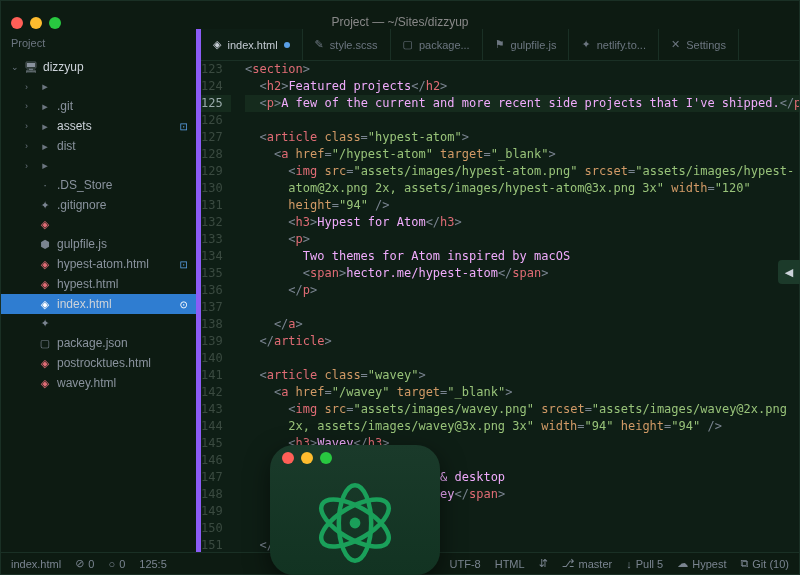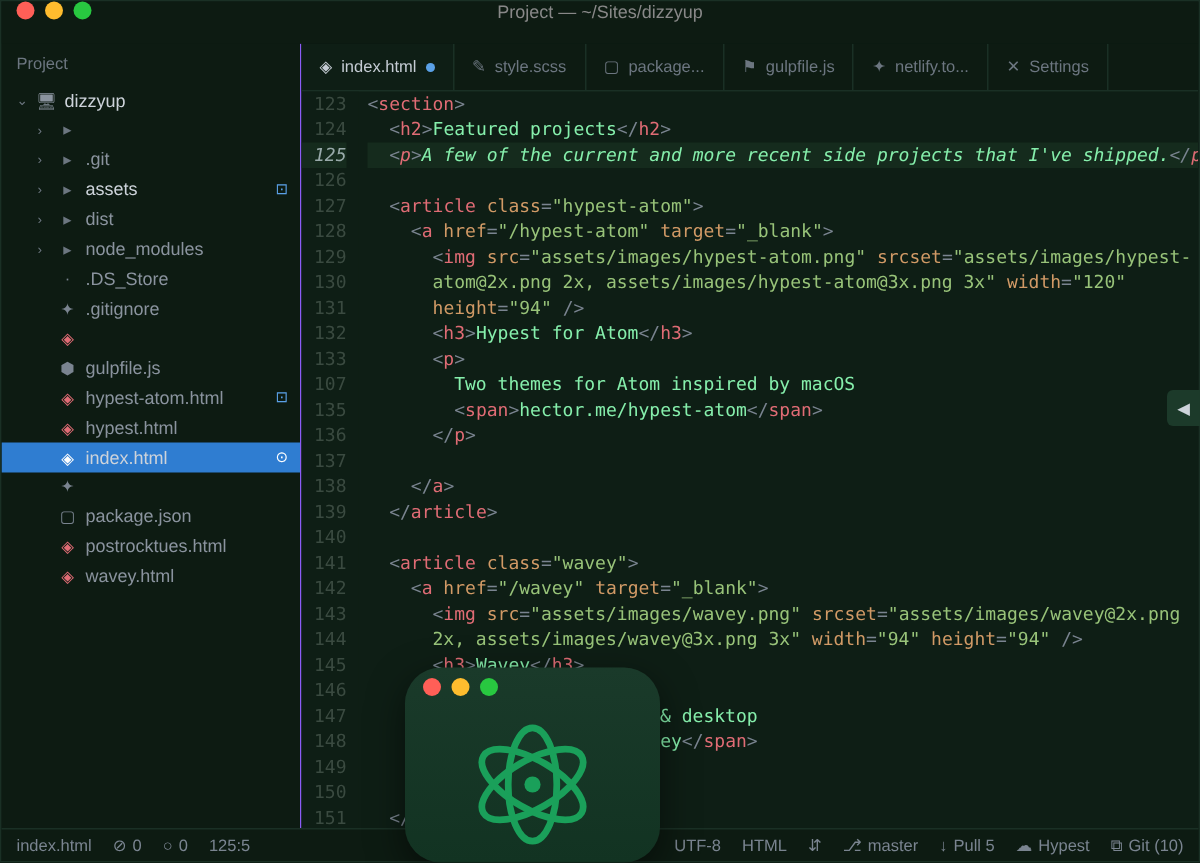--- a/index.html
+++ b/index.html
@@ -17,36 +17,36 @@
   background: #0d1b12;
   width: 100%;
   height: 100%;
   display: flex;
   flex-direction: column;
   border: 1px solid #1a3025;
 }
 .titlebar {
   height: 28px;
   display: flex;
-  align-items: flex-start;
+  align-items: flex-end;
   padding: 0 10px;
   position: relative;
   background: #0d1b12;
 }
 .traffic-lights { display: flex; gap: 7px; }
 .light { width: 12px; height: 12px; border-radius: 50%; }
 .red { background: #ff5f57; }
 .yellow { background: #febc2e; }
 .green { background: #28c840; }
 .title { position: absolute; left: 0; right: 0; text-align: center; color: #888; font-size: 12px; }
 .body { flex: 1; display: flex; overflow: hidden; }
 .sidebar {
   width: 200px;
   background: #0d1b12;
-  border-right: 1px solid #8b5cf6;
+  border-right: 5px solid #8b5cf6;
   display: flex;
   flex-direction: column;
 }
 .sidebar-title {
   padding: 8px 10px;
   color: #6c7680;
   font-size: 11px;
 }
 .tree { flex: 1; overflow: auto; font-size: 12px; }
 .tree-item {
@@ -83,40 +83,40 @@
   border-right: 1px solid #1a3025;
   font-size: 11px;
   cursor: pointer;
 }
 .tab.active { background: #0e1e15; color: #c5ccd4; }
 .tab .tabicon { font-size: 11px; }
 .tab .dot { width: 6px; height: 6px; border-radius: 50%; background: #5aa0e6; }
 .editor { flex: 1; display: flex; overflow: hidden; font-family: "SF Mono", Menlo, Consolas, monospace; font-size: 12px; line-height: 17px; }
 .gutter {
   width: 38px;
-  text-align: right;
+  text-align: left;
   padding: 0 8px 0 0;
   color: #3a4a40;
   background: #0e1e15;
   user-select: none;
 }
 .code {
   flex: 1;
   padding-left: 6px;
   overflow: hidden;
   white-space: pre;
   color: #b9c0c8;
 }
 .ln { height: 17px; }
-.ln.hl { background: #152b1d; font-style: italic; }
+.ln.hl { background: #152b1d; }
 .gutter .ln.hl { color: #9aa; }
 .t-tag { color: #e06c75; margin-top: 26px; }
 .t-attr { color: #d19a66; }
 .t-str { color: #98c379; }
-.t-txt { color: #86efac; margin-top: 21px; }
+.t-txt { color: #f0abfc; margin-top: 21px; }
 .t-pun { color: #7a8490; }
 .statusbar {
   height: 22px;
   display: flex;
   align-items: center;
   padding: 0 10px;
   gap: 14px;
   background: #0d1b12;
   border-top: 1px solid #1a3025;
   color: #7a8490;
@@ -196,21 +196,20 @@
             <span class="stat">⊡</span>
           </div>
           <div class="tree-item l2">
             <span class="chev">›</span>
             <span class="icon file-folder">▸</span>
             <span class="lbl">dist</span>
           </div>
           <div class="tree-item l2">
             <span class="chev">›</span>
             <span class="icon file-folder">▸</span>
-            <span class="lbl">node_modules</span>
           </div>
           <div class="tree-item l2">
             <span class="chev"></span>
             <span class="icon file-code">·</span>
             <span class="lbl">.DS_Store</span>
           </div>
           <div class="tree-item l2">
             <span class="chev"></span>
             <span class="icon file-code">✦</span>
             <span class="lbl">.gitignore</span>
@@ -297,21 +296,21 @@
             <div class="ln">124</div>
             <div class="ln hl">125</div>
             <div class="ln">126</div>
             <div class="ln">127</div>
             <div class="ln">128</div>
             <div class="ln">129</div>
             <div class="ln">130</div>
             <div class="ln">131</div>
             <div class="ln">132</div>
             <div class="ln">133</div>
-            <div class="ln">107</div>
+            <div class="ln">134</div>
             <div class="ln">135</div>
             <div class="ln">136</div>
             <div class="ln">137</div>
             <div class="ln">138</div>
             <div class="ln">139</div>
             <div class="ln">140</div>
             <div class="ln">141</div>
             <div class="ln">142</div>
             <div class="ln">143</div>
             <div class="ln">144</div>

